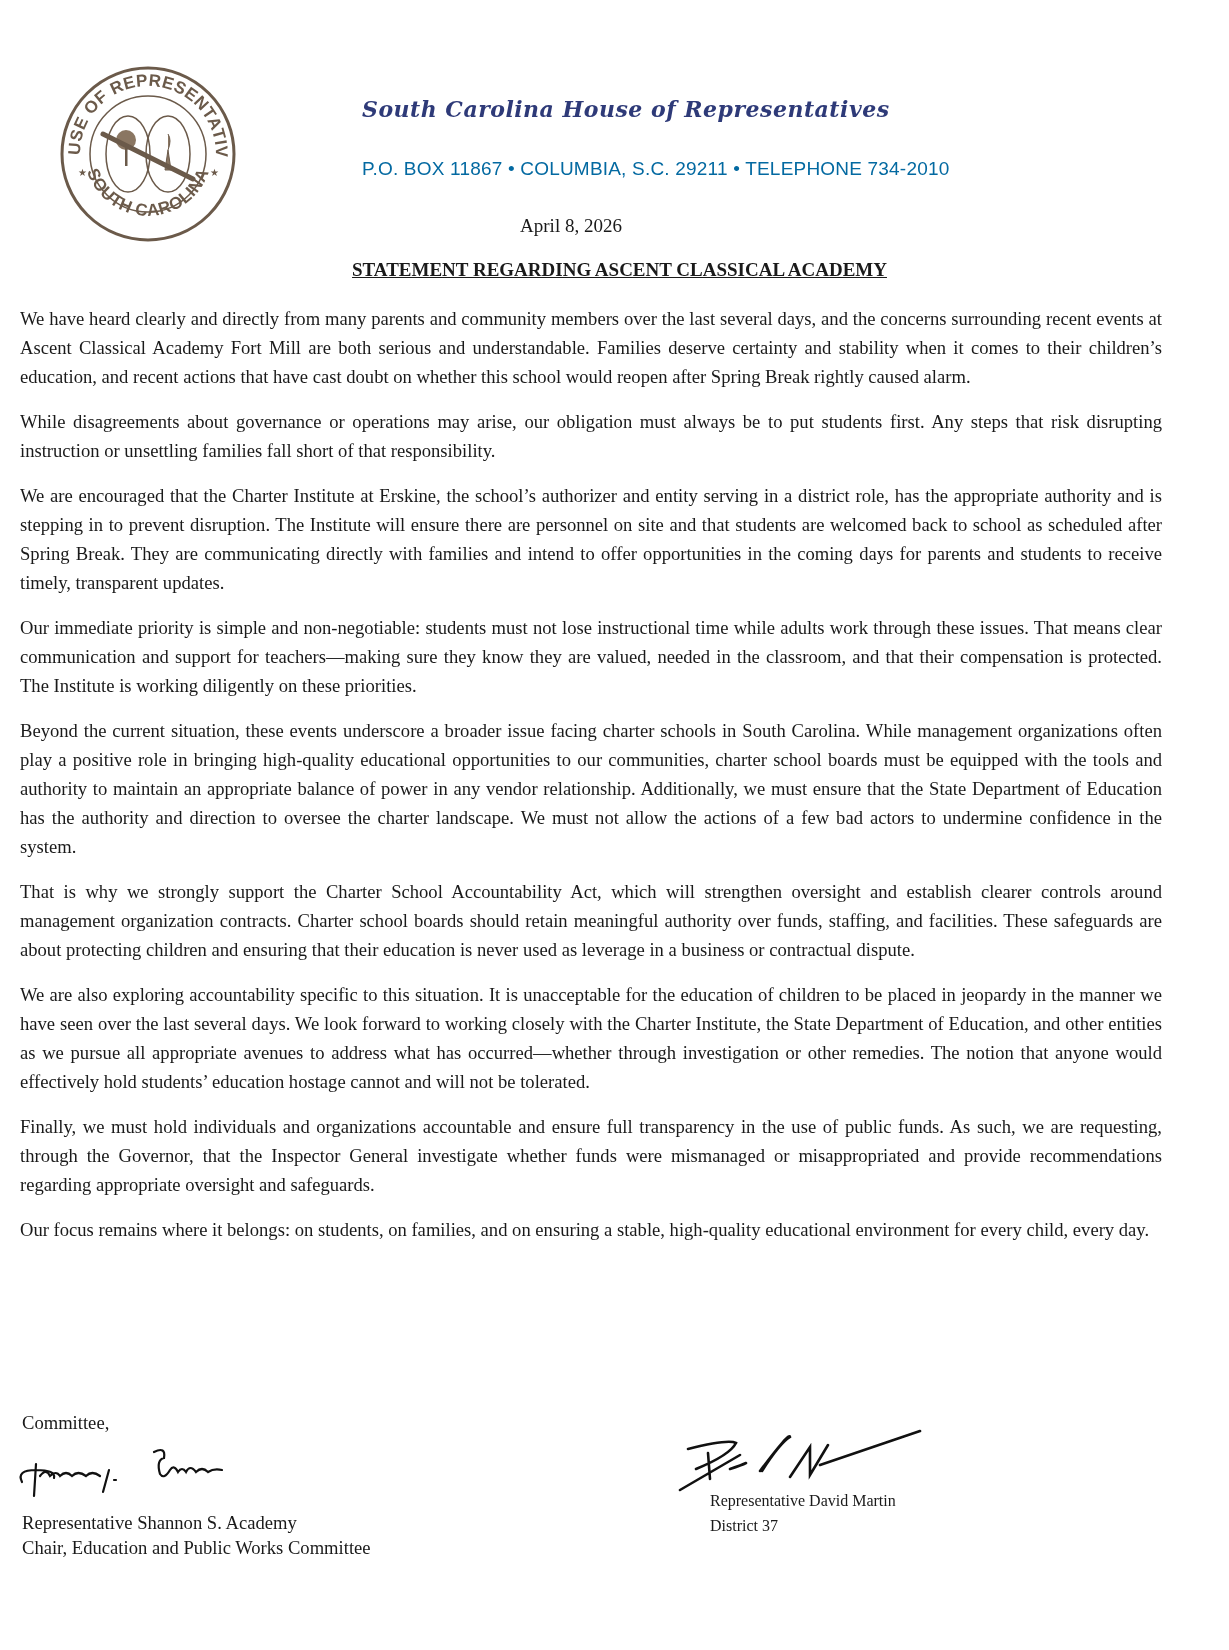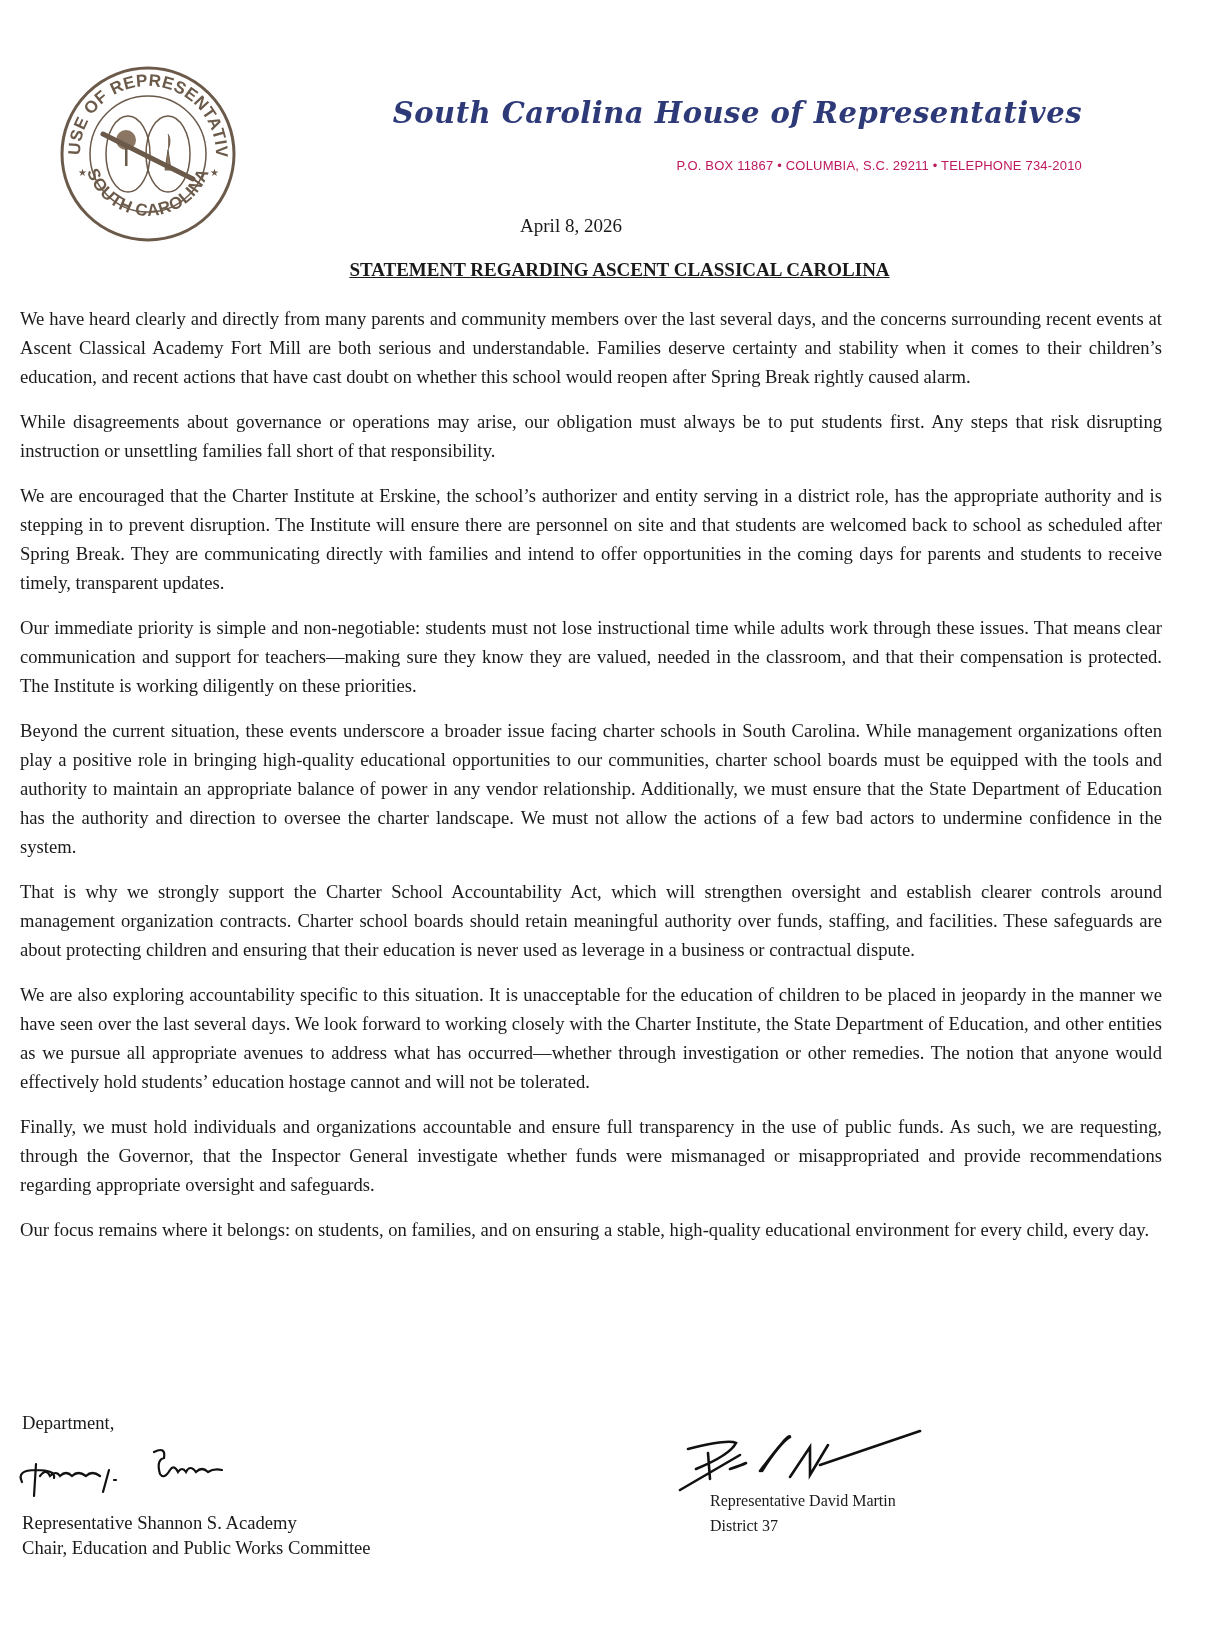--- a/index.html
+++ b/index.html
@@ -1,19 +1,19 @@
 <!DOCTYPE html>
 <html><head>
 <meta charset="utf-8">
 <style>
   html, body { margin: 0; padding: 0; background: #ffffff; }
   body { width: 1229px; height: 1650px; position: relative; overflow: hidden; font-family: "Liberation Serif", serif; color: #1a1a1a; }
   .seal { position: absolute; left: 58px; top: 64px; width: 180px; height: 180px; }
-  .letterhead-title { position: absolute; left: 362px; top: 96px; width: 720px; text-align: right; font-family: "DejaVu Serif", serif; font-size: 29px; color: #2e3a78; font-style: italic; font-weight: bold; letter-spacing: 0.5px; }
-  .letterhead-address { position: absolute; left: 362px; top: 158px; width: 720px; text-align: right; font-family: "Liberation Sans", sans-serif; font-size: 13px; color: #be185d; letter-spacing: 0.2px; }
+  .letterhead-title { position: absolute; left: 362px; top: 96px; width: 720px; text-align: left; font-family: "DejaVu Serif", serif; font-size: 22px; color: #2e3a78; font-style: italic; font-weight: bold; letter-spacing: 0.5px; }
+  .letterhead-address { position: absolute; left: 362px; top: 158px; width: 720px; text-align: left; font-family: "Liberation Sans", sans-serif; font-size: 19px; color: #0369a1; letter-spacing: 0.2px; }
   .date { position: absolute; left: 0; top: 215px; width: 1102px; text-align: center; font-size: 19px; padding-left: 40px; box-sizing: border-box; }
   .heading { position: absolute; left: 0; top: 259px; width: 1229px; text-align: center; font-size: 19px; font-weight: bold; text-decoration: underline; padding-left: 10px; box-sizing: border-box; }
   .body { position: absolute; left: 20px; top: 304px; width: 1150px; }
   .para { font-size: 18.6px; line-height: 29px; text-align: justify; margin: 0 8px 16px 0; }
   .closing { position: absolute; left: 22px; top: 1412px; font-size: 18.6px; }
   .sig-left { position: absolute; left: 14px; top: 1442px; width: 260px; height: 60px; }
   .sig-right { position: absolute; left: 670px; top: 1425px; width: 260px; height: 80px; }
   .signer-left { position: absolute; left: 22px; top: 1510px; font-size: 18.6px; line-height: 25px; }
   .signer-right { position: absolute; left: 710px; top: 1488px; font-size: 16px; line-height: 25px; }
   .line { display: block; }
@@ -41,35 +41,35 @@
   <circle cx="68" cy="76" r="10" fill="#8a7662"></circle>
   <rect x="67" y="80" width="2.5" height="22" fill="#6b5a4a"></rect>
   <path d="M110 70 q4 6 0 16 l-3 20 h6 l-3 -20" fill="#8a7662" stroke="#6b5a4a"></path>
   <path d="M45 70 L135 115" stroke="#6b5a4a" stroke-width="5" stroke-linecap="round"></path>
 </svg>
 
 <div class="letterhead-title">South Carolina House of Representatives</div>
 <div class="letterhead-address">P.O. BOX 11867 • COLUMBIA, S.C. 29211 • TELEPHONE 734-2010</div>
 
 <div class="date">April 8, 2026</div>
-<div class="heading">STATEMENT REGARDING ASCENT CLASSICAL CAROLINA</div>
+<div class="heading">STATEMENT REGARDING ASCENT CLASSICAL ACADEMY</div>
 
 <div class="body">
   <p class="para">We have heard clearly and directly from many parents and community members over the last several days, and the concerns surrounding recent events at Ascent Classical Academy Fort Mill are both serious and understandable. Families deserve certainty and stability when it comes to their children’s education, and recent actions that have cast doubt on whether this school would reopen after Spring Break rightly caused alarm.</p>
   <p class="para">While disagreements about governance or operations may arise, our obligation must always be to put students first. Any steps that risk disrupting instruction or unsettling families fall short of that responsibility.</p>
   <p class="para">We are encouraged that the Charter Institute at Erskine, the school’s authorizer and entity serving in a district role, has the appropriate authority and is stepping in to prevent disruption. The Institute will ensure there are personnel on site and that students are welcomed back to school as scheduled after Spring Break. They are communicating directly with families and intend to offer opportunities in the coming days for parents and students to receive timely, transparent updates.</p>
   <p class="para">Our immediate priority is simple and non-negotiable: students must not lose instructional time while adults work through these issues. That means clear communication and support for teachers—making sure they know they are valued, needed in the classroom, and that their compensation is protected. The Institute is working diligently on these priorities.</p>
   <p class="para">Beyond the current situation, these events underscore a broader issue facing charter schools in South Carolina. While management organizations often play a positive role in bringing high-quality educational opportunities to our communities, charter school boards must be equipped with the tools and authority to maintain an appropriate balance of power in any vendor relationship. Additionally, we must ensure that the State Department of Education has the authority and direction to oversee the charter landscape.  We must not allow the actions of a few bad actors to undermine confidence in the system.</p>
   <p class="para">That is why we strongly support the Charter School Accountability Act, which will strengthen oversight and establish clearer controls around management organization contracts. Charter school boards should retain meaningful authority over funds, staffing, and facilities. These safeguards are about protecting children and ensuring that their education is never used as leverage in a business or contractual dispute.</p>
   <p class="para">We are also exploring accountability specific to this situation. It is unacceptable for the education of children to be placed in jeopardy in the manner we have seen over the last several days. We look forward to working closely with the Charter Institute, the State Department of Education, and other entities as we pursue all appropriate avenues to address what has occurred—whether through investigation or other remedies. The notion that anyone would effectively hold students’ education hostage cannot and will not be tolerated.</p>
   <p class="para">Finally, we must hold individuals and organizations accountable and ensure full transparency in the use of public funds.  As such, we are requesting, through the Governor, that the Inspector General investigate whether funds were mismanaged or misappropriated and provide recommendations regarding appropriate oversight and safeguards.</p>
   <p class="para">Our focus remains where it belongs: on students, on families, and on ensuring a stable, high-quality educational environment for every child, every day.</p>
 </div>
 
-<div class="closing">Department,</div>
+<div class="closing">Committee,</div>
 
 <svg class="sig-left" viewBox="0 0 260 60">
   <path d="M8 40 q-6 -12 14 -12 q20 0 18 8 M22 22 l-2 32 M26 34 q6 -8 10 0 q6 -6 10 0 q6 -6 12 0 q6 -6 14 0 q6 -6 14 0 M95 28 l-6 22 M100 38 l2 0 M140 10 q12 -6 10 6 q-8 2 -4 16 q4 6 10 -4 q4 -6 8 2 q4 -6 8 0 q4 -8 10 0 q6 -6 12 0 q6 -4 14 -2" fill="none" stroke="#111" stroke-width="2.2" stroke-linecap="round"></path>
 </svg>
 
 <svg class="sig-right" viewBox="0 0 260 80">
   <path d="M10 65 L70 30 M18 24 q40 -10 48 -6 q-6 12 -40 26 M38 28 l2 26 M60 44 q12 -4 16 -6 M90 46 q30 -40 30 -34 q-10 6 -28 34 M120 52 l20 -30 l0 28 l18 -30 M150 40 q30 -10 100 -34" fill="none" stroke="#111" stroke-width="2.6" stroke-linecap="round"></path>
 </svg>
 
 <div class="signer-left">

